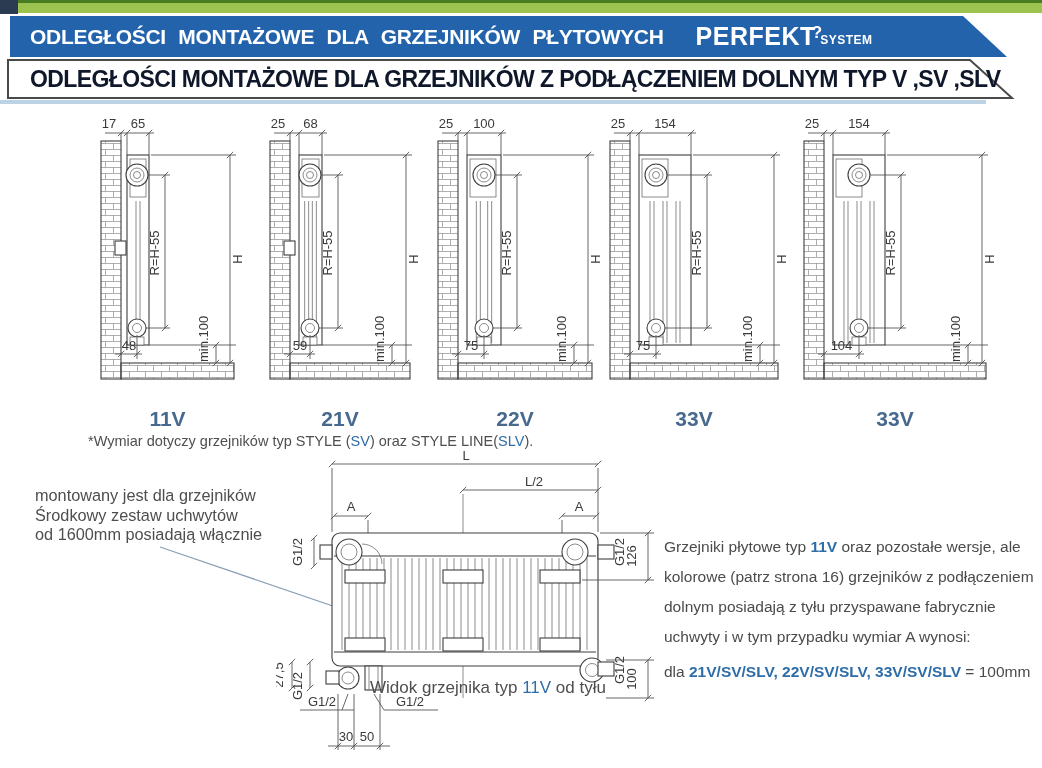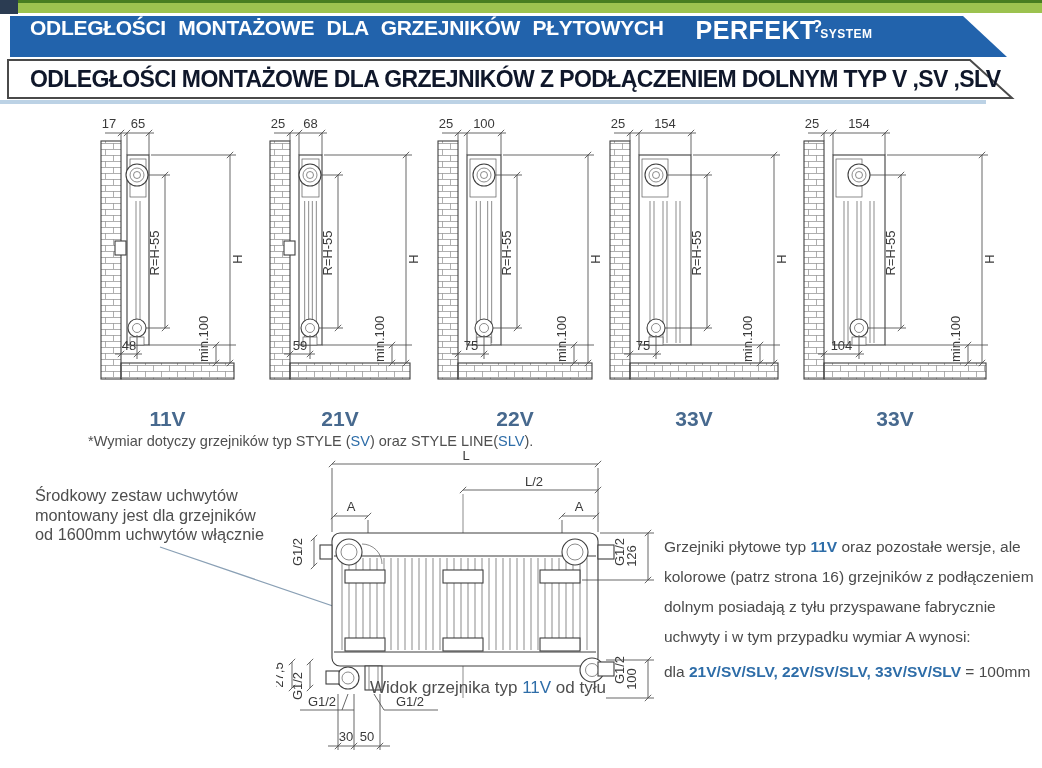--- a/index.html
+++ b/index.html
@@ -2,21 +2,21 @@
 <html><head>
 <meta charset="utf-8">
 <style>
   html,body{margin:0;padding:0;background:#fff;}
   .page{position:relative;width:1042px;height:768px;background:#ffffff;overflow:hidden;
         font-family:"Liberation Sans",sans-serif;}
   
   .corner-block{position:absolute;left:0;top:0;width:18px;height:14px;background:#2b3c52;}
   .green-strip{position:absolute;left:18px;top:0;width:1024px;height:10px;background:#9cc24f;border-top:3px solid #477d20;}
   .header-svg{position:absolute;left:0;top:0;}
-  .banner-title{position:absolute;left:30px;top:16px;height:41px;display:flex;align-items:flex-start;color:#ffffff;}
+  .banner-title{position:absolute;left:30px;top:16px;height:41px;display:flex;align-items:center;color:#ffffff;}
   .banner-title .t{font-size:21px;font-weight:bold;letter-spacing:-0.3px;word-spacing:7px;}
   .logo{margin-left:32px;display:flex;align-items:baseline;font-weight:bold;}
   .logo .main{font-size:25px;letter-spacing:0.5px;}
   .logo .hook{font-size:17px;position:relative;top:-7px;left:-4px;font-weight:bold;}
   .logo .sub{font-size:12px;letter-spacing:0.5px;position:relative;left:-6px;top:-1px;}
   .banner-sub{position:absolute;left:30px;top:60px;height:38px;line-height:38px;
               color:#0f172a;font-size:23px;font-weight:bold;letter-spacing:-0.6px;}
   
   .diag{position:absolute;top:113px;}
   .diag-label{text-align:center;font-size:21px;font-weight:bold;color:#47698e;margin-top:3px;}
@@ -332,23 +332,23 @@
           <text x="53.5" y="237" text-anchor="middle">104</text>
         </svg></div>
     <div class="diag-label">33V</div>
   </div>
 
   <div class="style-note">
     <span>*Wymiar dotyczy grzejników typ STYLE (</span><span class="blue">SV</span><span>) oraz STYLE LINE(</span><span class="blue">SLV</span><span>).</span>
   </div>
 
   <div class="bracket-note">
+    <div>montowany jest dla grzejników</div>
     <div>Środkowy zestaw uchwytów</div>
-    <div>montowany jest dla grzejników</div>
-    <div>od 1600mm uchwytów włącznie</div>
+    <div>od 1600mm posiadają włącznie</div>
   </div>
 
   <svg class="leader-svg" width="320" height="115" viewBox="0 0 320 115">
     <line x1="10" y1="7" x2="306" y2="108" stroke="#8aa0b5" stroke-width="1.2"></line>
   </svg>
 
   <div class="backview-svg"><svg width="392" height="310" viewBox="0 0 392 310">
         <line class="dl" x1="56" y1="16" x2="322" y2="16"></line>
         <line class="dl" x1="52.8" y1="19.2" x2="59.2" y2="12.8"></line>
         <line class="dl" x1="318.8" y1="19.2" x2="325.2" y2="12.8"></line>

